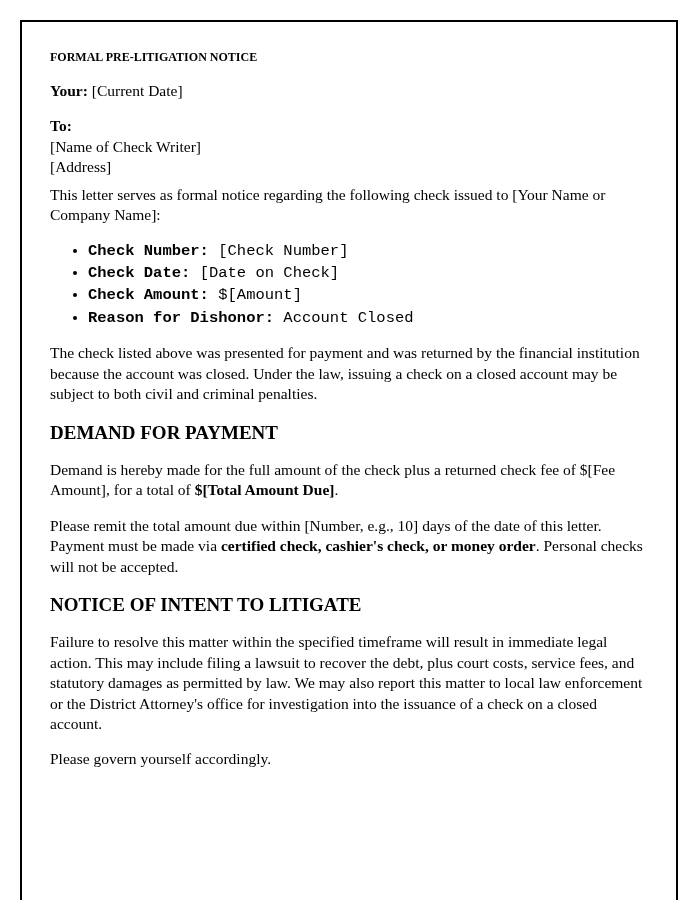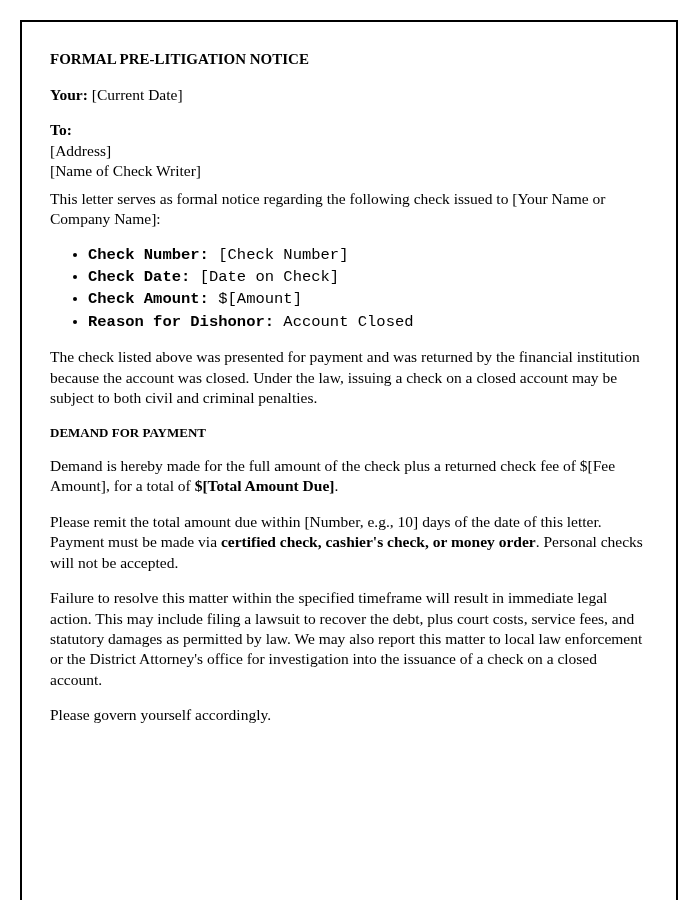--- a/index.html
+++ b/index.html
@@ -26,26 +26,26 @@
     font-size: 15.5px;
     color: #000000;
     line-height: 1.32;
   }
   .content p {
     margin: 0 0 15px 0;
   }
   .heading {
     font-weight: bold;
     margin: 20px 0 15px 0;
-    font-size: 13px;
+    font-size: 19px;
   }
   .title {
     font-weight: bold;
     margin: 0 0 18px 0;
-    font-size: 15px;
+    font-size: 12px;
   }
   .addr-block {
     margin: 0 0 7px 0;
   }
   .addr-block div {
     margin: 0;
   }
   ul.check-list {
     margin: 0 0 15px 0;
     padding-left: 38px;
@@ -61,22 +61,22 @@
 
 <div class="page">
   <div class="content">
 
     <p class="title">FORMAL PRE-LITIGATION NOTICE</p>
 
     <p><strong>Your:</strong> <span>[Current Date]</span></p>
 
     <div class="addr-block">
       <div><strong>To:</strong></div>
+      <div>[Name of Check Writer]</div>
       <div>[Address]</div>
-      <div>[Name of Check Writer]</div>
     </div>
 
 
 
     <p>This letter serves as formal notice regarding the following check issued to [Your Name or Company Name]:</p>
 
     <ul class="check-list">
       <li><strong>Check Number:</strong> <span>[Check Number]</span></li>
       <li><strong>Check Date:</strong> <span>[Date on Check]</span></li>
       <li><strong>Check Amount:</strong> <span>$[Amount]</span></li>
@@ -84,19 +84,20 @@
     </ul>
 
     <p>The check listed above was presented for payment and was returned by the financial institution because the account was closed. Under the law, issuing a check on a closed account may be subject to both civil and criminal penalties.</p>
 
     <p class="heading">DEMAND FOR PAYMENT</p>
 
     <p><span>Demand is hereby made for the full amount of the check plus a returned check fee of $[Fee Amount], for a total of </span><strong>$[Total Amount Due]</strong><span>.</span></p>
 
     <p><span>Please remit the total amount due within [Number, e.g., 10] days of the date of this letter. Payment must be made via </span><strong>certified check, cashier's check, or money order</strong><span>. Personal checks will not be accepted.</span></p>
 
+    <p class="heading">NOTICE OF INTENT TO LITIGATE</p>
 
     <p>Failure to resolve this matter within the specified timeframe will result in immediate legal action. This may include filing a lawsuit to recover the debt, plus court costs, service fees, and statutory damages as permitted by law. We may also report this matter to local law enforcement or the District Attorney's office for investigation into the issuance of a check on a closed account.</p>
 
     <p>Please govern yourself accordingly.</p>
 
   </div>
 </div>
 
 </body></html>

